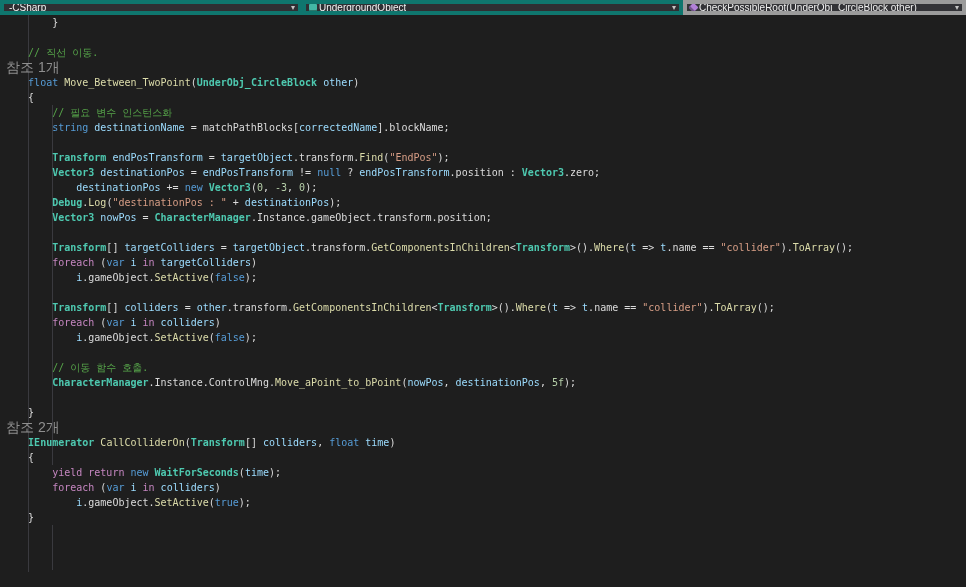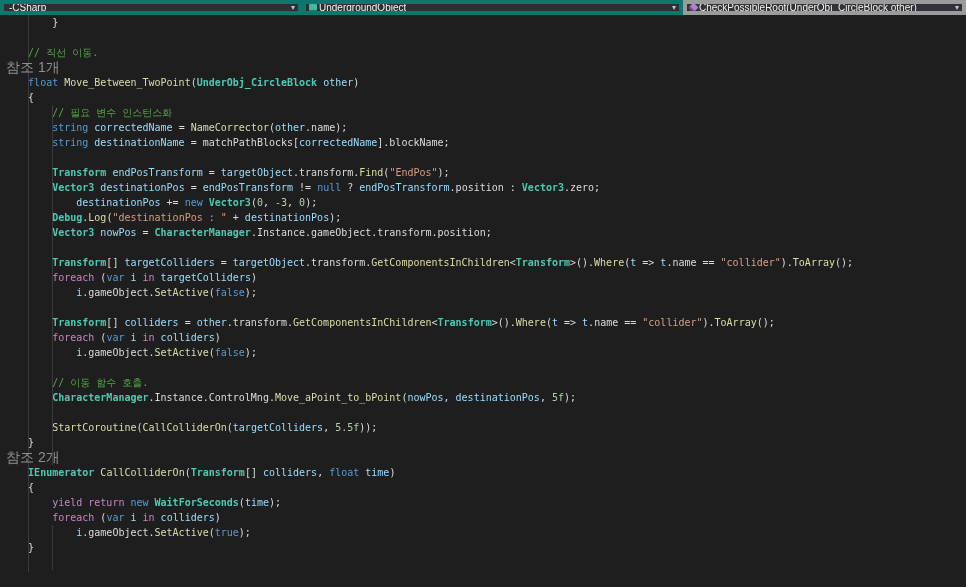--- a/index.html
+++ b/index.html
@@ -79,41 +79,39 @@
   <div class="guide guide-2"></div>
   <div class="guide guide-3"></div>
   <div class="lines">
       <div class="line"><span class="tk-p">        }</span></div>
       <div class="line"></div>
       <div class="line"><span class="tk-cm">    // 직선 이동.</span></div>
       <div class="line lens">참조 1개</div>
       <div class="line"><span class="tk-p">    </span><span class="tk-k">float</span><span class="tk-p"> </span><span class="tk-m">Move_Between_TwoPoint</span><span class="tk-p">(</span><span class="tk-t">UnderObj_CircleBlock</span><span class="tk-p"> </span><span class="tk-v">other</span><span class="tk-p">)</span></div>
       <div class="line"><span class="tk-p">    {</span></div>
       <div class="line"><span class="tk-cm">        // 필요 변수 인스턴스화</span></div>
-      <div class="line"><span class="tk-p">        </span><span class="tk-k">string</span><span class="tk-p"> </span><span class="tk-v">correctedName</span><span class="tk-p"> = </span><span class="tk-m">NameCorrector</span><span class="tk-p">(</span><span class="tk-v">other</span><span class="tk-p">.name);</span></div>
       <div class="line"><span class="tk-p">        </span><span class="tk-k">string</span><span class="tk-p"> </span><span class="tk-v">destinationName</span><span class="tk-p"> = matchPathBlocks[</span><span class="tk-v">correctedName</span><span class="tk-p">].blockName;</span></div>
       <div class="line"></div>
       <div class="line"><span class="tk-p">        </span><span class="tk-t">Transform</span><span class="tk-p"> </span><span class="tk-v">endPosTransform</span><span class="tk-p"> = </span><span class="tk-v">targetObject</span><span class="tk-p">.transform.</span><span class="tk-m">Find</span><span class="tk-p">(</span><span class="tk-s">"EndPos"</span><span class="tk-p">);</span></div>
       <div class="line"><span class="tk-p">        </span><span class="tk-t">Vector3</span><span class="tk-p"> </span><span class="tk-v">destinationPos</span><span class="tk-p"> = </span><span class="tk-v">endPosTransform</span><span class="tk-p"> != </span><span class="tk-k">null</span><span class="tk-p"> ? </span><span class="tk-v">endPosTransform</span><span class="tk-p">.position : </span><span class="tk-t">Vector3</span><span class="tk-p">.zero;</span></div>
       <div class="line"><span class="tk-p">            </span><span class="tk-v">destinationPos</span><span class="tk-p"> += </span><span class="tk-k">new</span><span class="tk-p"> </span><span class="tk-t">Vector3</span><span class="tk-p">(</span><span class="tk-n">0</span><span class="tk-p">, </span><span class="tk-n">-3</span><span class="tk-p">, </span><span class="tk-n">0</span><span class="tk-p">);</span></div>
       <div class="line"><span class="tk-p">        </span><span class="tk-t">Debug</span><span class="tk-p">.</span><span class="tk-m">Log</span><span class="tk-p">(</span><span class="tk-s">"destinationPos : "</span><span class="tk-p"> + </span><span class="tk-v">destinationPos</span><span class="tk-p">);</span></div>
       <div class="line"><span class="tk-p">        </span><span class="tk-t">Vector3</span><span class="tk-p"> </span><span class="tk-v">nowPos</span><span class="tk-p"> = </span><span class="tk-t">CharacterManager</span><span class="tk-p">.Instance.gameObject.transform.position;</span></div>
       <div class="line"></div>
       <div class="line"><span class="tk-p">        </span><span class="tk-t">Transform</span><span class="tk-p">[] </span><span class="tk-v">targetColliders</span><span class="tk-p"> = </span><span class="tk-v">targetObject</span><span class="tk-p">.transform.</span><span class="tk-m">GetComponentsInChildren</span><span class="tk-p">&lt;</span><span class="tk-t">Transform</span><span class="tk-p">&gt;().</span><span class="tk-m">Where</span><span class="tk-p">(</span><span class="tk-v">t</span><span class="tk-p"> =&gt; </span><span class="tk-v">t</span><span class="tk-p">.name == </span><span class="tk-s">"collider"</span><span class="tk-p">).</span><span class="tk-m">ToArray</span><span class="tk-p">();</span></div>
       <div class="line"><span class="tk-p">        </span><span class="tk-c">foreach</span><span class="tk-p"> (</span><span class="tk-k">var</span><span class="tk-p"> </span><span class="tk-v">i</span><span class="tk-p"> </span><span class="tk-c">in</span><span class="tk-p"> </span><span class="tk-v">targetColliders</span><span class="tk-p">)</span></div>
       <div class="line"><span class="tk-p">            </span><span class="tk-v">i</span><span class="tk-p">.gameObject.</span><span class="tk-m">SetActive</span><span class="tk-p">(</span><span class="tk-k">false</span><span class="tk-p">);</span></div>
       <div class="line"></div>
       <div class="line"><span class="tk-p">        </span><span class="tk-t">Transform</span><span class="tk-p">[] </span><span class="tk-v">colliders</span><span class="tk-p"> = </span><span class="tk-v">other</span><span class="tk-p">.transform.</span><span class="tk-m">GetComponentsInChildren</span><span class="tk-p">&lt;</span><span class="tk-t">Transform</span><span class="tk-p">&gt;().</span><span class="tk-m">Where</span><span class="tk-p">(</span><span class="tk-v">t</span><span class="tk-p"> =&gt; </span><span class="tk-v">t</span><span class="tk-p">.name == </span><span class="tk-s">"collider"</span><span class="tk-p">).</span><span class="tk-m">ToArray</span><span class="tk-p">();</span></div>
       <div class="line"><span class="tk-p">        </span><span class="tk-c">foreach</span><span class="tk-p"> (</span><span class="tk-k">var</span><span class="tk-p"> </span><span class="tk-v">i</span><span class="tk-p"> </span><span class="tk-c">in</span><span class="tk-p"> </span><span class="tk-v">colliders</span><span class="tk-p">)</span></div>
       <div class="line"><span class="tk-p">            </span><span class="tk-v">i</span><span class="tk-p">.gameObject.</span><span class="tk-m">SetActive</span><span class="tk-p">(</span><span class="tk-k">false</span><span class="tk-p">);</span></div>
       <div class="line"></div>
       <div class="line"><span class="tk-cm">        // 이동 함수 호출.</span></div>
       <div class="line"><span class="tk-p">        </span><span class="tk-t">CharacterManager</span><span class="tk-p">.Instance.ControlMng.</span><span class="tk-m">Move_aPoint_to_bPoint</span><span class="tk-p">(</span><span class="tk-v">nowPos</span><span class="tk-p">, </span><span class="tk-v">destinationPos</span><span class="tk-p">, </span><span class="tk-n">5f</span><span class="tk-p">);</span></div>
       <div class="line"></div>
-      <div class="line"><span class="tk-p">        </span><span class="tk-m">StartCoroutine</span><span class="tk-p">(</span><span class="tk-m">CallColliderOn</span><span class="tk-p">(</span><span class="tk-v">targetColliders</span><span class="tk-p">, </span><span class="tk-n">5.5f</span><span class="tk-p">));</span></div>
       <div class="line"><span class="tk-p">    }</span></div>
       <div class="line lens">참조 2개</div>
       <div class="line"><span class="tk-p">    </span><span class="tk-t">IEnumerator</span><span class="tk-p"> </span><span class="tk-m">CallColliderOn</span><span class="tk-p">(</span><span class="tk-t">Transform</span><span class="tk-p">[] </span><span class="tk-v">colliders</span><span class="tk-p">, </span><span class="tk-k">float</span><span class="tk-p"> </span><span class="tk-v">time</span><span class="tk-p">)</span></div>
       <div class="line"><span class="tk-p">    {</span></div>
       <div class="line"><span class="tk-p">        </span><span class="tk-c">yield</span><span class="tk-p"> </span><span class="tk-c">return</span><span class="tk-p"> </span><span class="tk-k">new</span><span class="tk-p"> </span><span class="tk-t">WaitForSeconds</span><span class="tk-p">(</span><span class="tk-v">time</span><span class="tk-p">);</span></div>
       <div class="line"><span class="tk-p">        </span><span class="tk-c">foreach</span><span class="tk-p"> (</span><span class="tk-k">var</span><span class="tk-p"> </span><span class="tk-v">i</span><span class="tk-p"> </span><span class="tk-c">in</span><span class="tk-p"> </span><span class="tk-v">colliders</span><span class="tk-p">)</span></div>
       <div class="line"><span class="tk-p">            </span><span class="tk-v">i</span><span class="tk-p">.gameObject.</span><span class="tk-m">SetActive</span><span class="tk-p">(</span><span class="tk-k">true</span><span class="tk-p">);</span></div>
       <div class="line"><span class="tk-p">    }</span></div>
     </div>
 </div>

